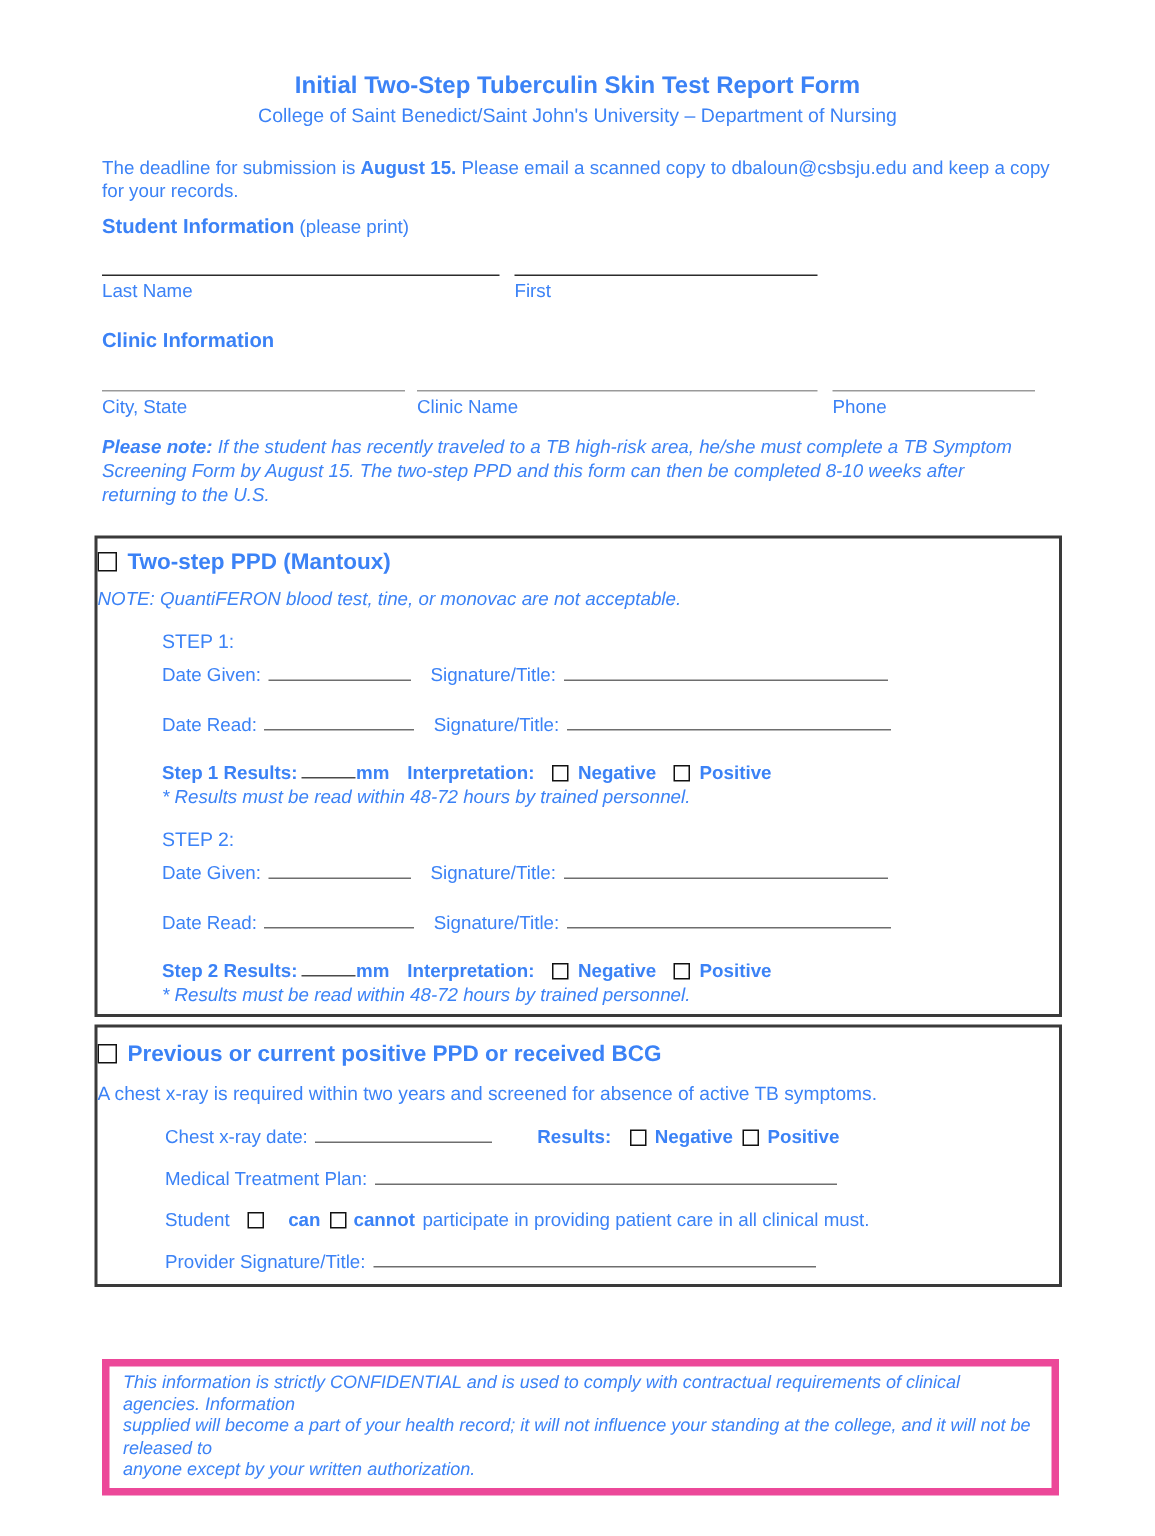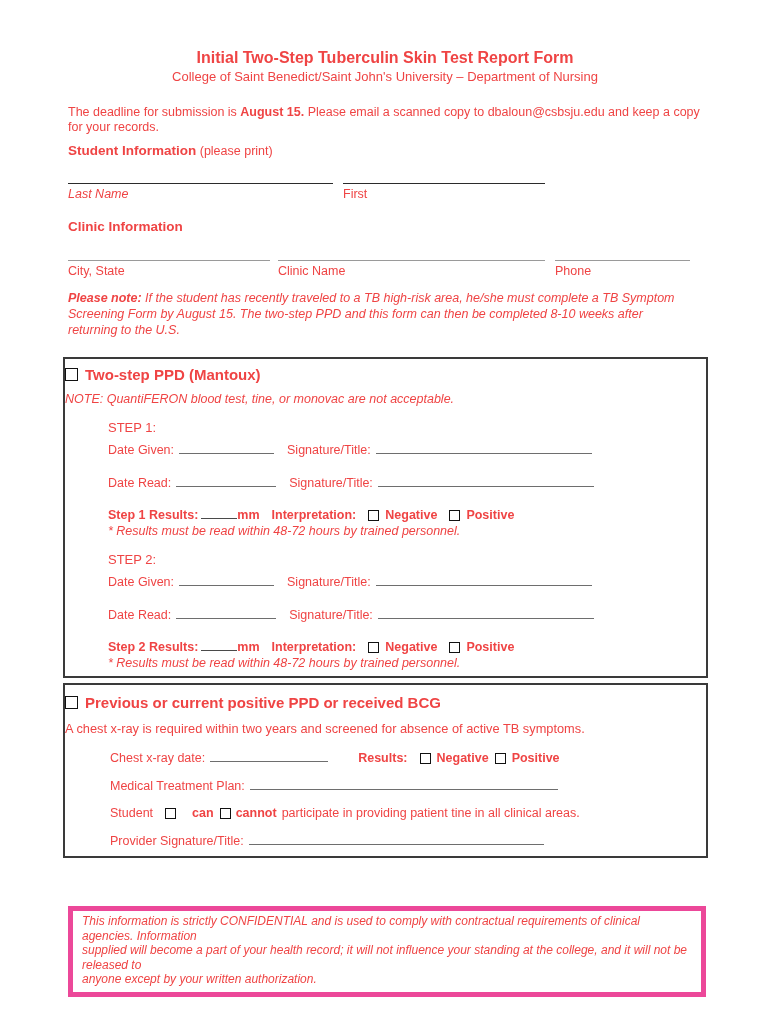--- a/index.html
+++ b/index.html
@@ -1,21 +1,21 @@
 <!DOCTYPE html>
 <html><head>
 <meta charset="utf-8">
 <style>
   * { margin:0; padding:0; box-sizing:border-box; }
   html,body { background:#ffffff; }
   .page {
     position:relative;
     width:770px; height:1024px;
     background:#ffffff;
-    color:#ef4444;
+    color:#3b82f6;
     font-family:"Liberation Sans","DejaVu Sans",sans-serif;
     font-size:12.5px;
     line-height:15px;
     overflow:hidden;
   }
   .abs { position:absolute; }
 
   .title { top:48px; left:0; width:100%; text-align:center; font-size:16px; font-weight:bold; line-height:20px; }
   .subtitle { top:69px; left:0; width:100%; text-align:center; font-size:13px; line-height:16px; }
 
@@ -78,21 +78,21 @@
   <div class="abs deadline">
     <span>The deadline for submission is </span><span class="b">August 15.</span><span> Please email a scanned copy to dbaloun@csbsju.edu and keep a copy</span><br>
     <span>for your records.</span>
   </div>
 
   <div class="abs section-heading student-heading">
     <span>Student Information</span><span class="heading-note"> (please print)</span>
   </div>
 
   <div class="abs field-row name-row">
-    <div class="field" style="width:265px; margin-right:10px;font-style:italic;">
+    <div class="field" style="width:265px; margin-right:10px;">
       <div class="line"></div>
       <div class="flabel">Last Name</div>
     </div>
     <div class="field" style="width:202px;">
       <div class="line"></div>
       <div class="flabel">First</div>
     </div>
   </div>
 
   <div class="abs section-heading clinic-heading">Clinic Information</div>
@@ -209,21 +209,21 @@
     </div>
 
     <div class="box2-row">
       <span>Student</span>
       <span class="gap12"></span>
       <span class="cb"></span>
       <span class="b" style="margin-left:16px;">can</span>
       <span class="gap6"></span>
       <span class="cb"></span>
       <span class="b" style="margin-left:5px;">cannot</span>
-      <span style="margin-left:5px;">participate in providing patient tine in all clinical areas.</span>
+      <span style="margin-left:5px;">participate in providing patient care in all clinical must.</span>
     </div>
 
     <div class="box2-row">
       <span>Provider Signature/Title:</span>
       <span class="ul" style="width:295px; margin-left:5px;"></span>
     </div>
   </div>
 
   <div class="abs footer-box">
     <span>This information is strictly CONFIDENTIAL and is used to comply with contractual requirements of clinical agencies. Information</span><br>

